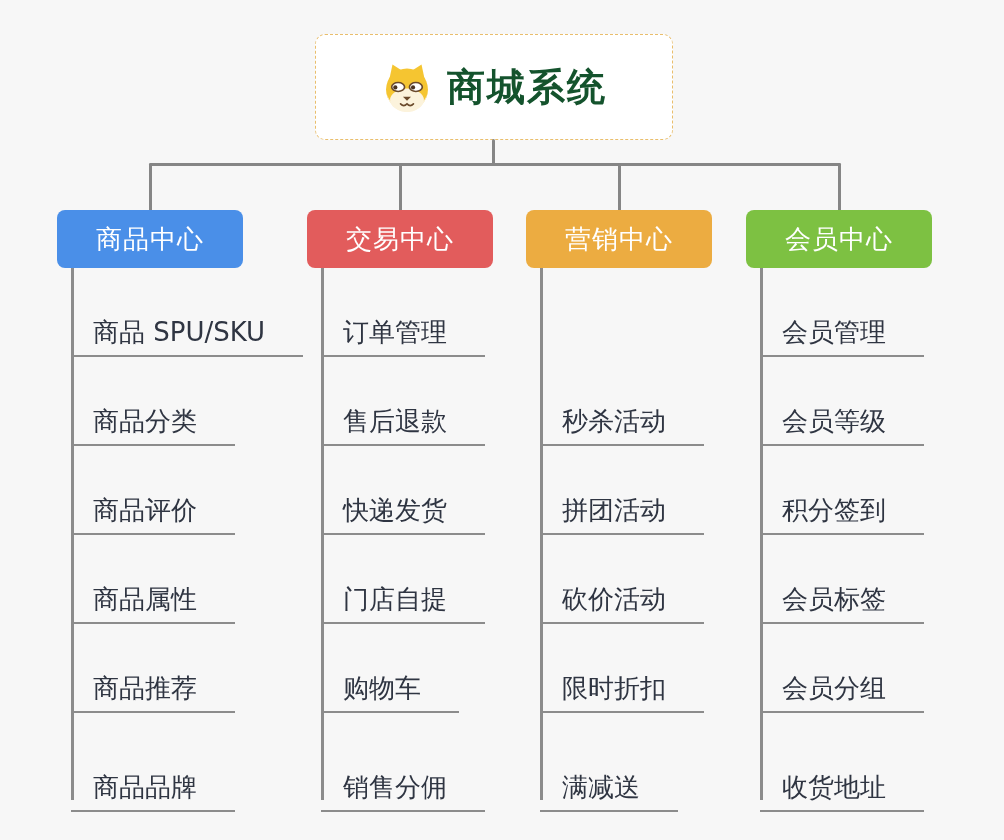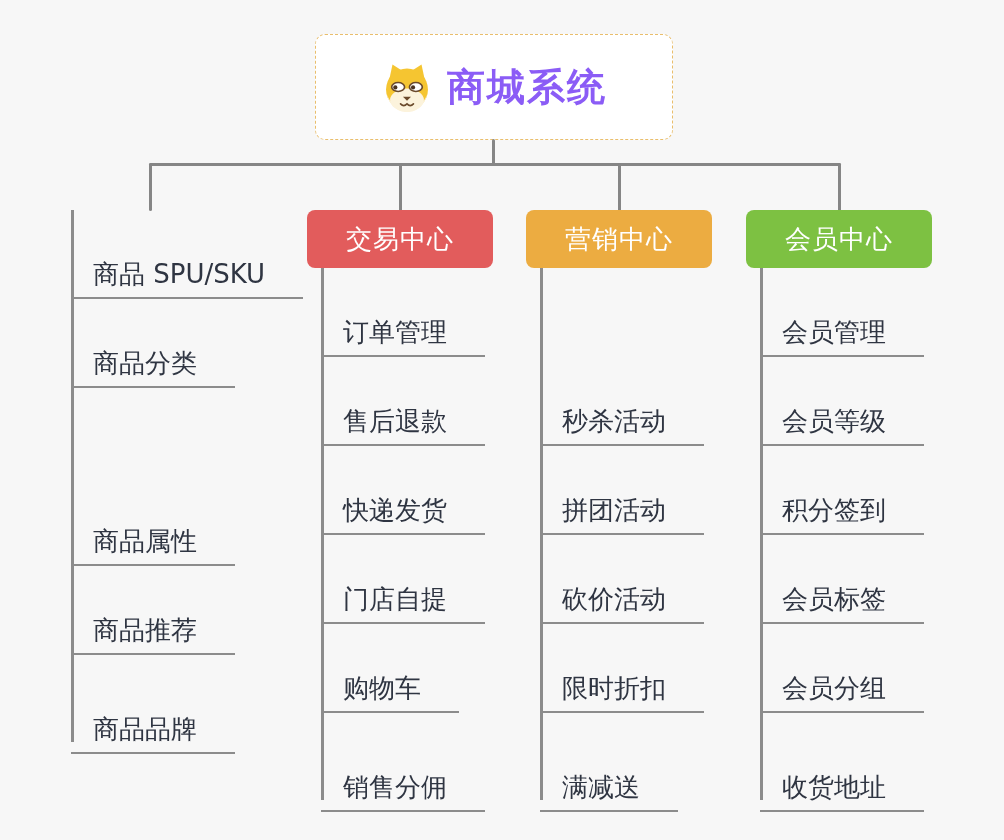--- a/index.html
+++ b/index.html
@@ -53,35 +53,37 @@
     <circle cx="32" cy="34" r="26" fill="#F5C531"></circle>
     <path d="M6.5 38 A26 24 0 0 0 57.5 38 A26 30 0 0 1 6.5 38 Z" fill="#FCF3DC"></path>
     <ellipse cx="32" cy="47" rx="21" ry="14" fill="#FCF3DC"></ellipse>
     <ellipse cx="21" cy="31" rx="8" ry="5.5" fill="#FFFFFF" stroke="#6B4A2B" stroke-width="2"></ellipse>
     <ellipse cx="43" cy="31" rx="8" ry="5.5" fill="#FFFFFF" stroke="#6B4A2B" stroke-width="2"></ellipse>
     <circle cx="17.5" cy="31.5" r="2.6" fill="#4A3320"></circle>
     <circle cx="39.5" cy="31.5" r="2.6" fill="#4A3320"></circle>
     <path d="M27 43 L37 43 L32 48 Z" fill="#6B4A2B"></path>
     <path d="M24 52 Q28 56 32 52 Q36 56 40 52" fill="none" stroke="#6B4A2B" stroke-width="2" stroke-linecap="round"></path>
   </svg>
-  <span class="root-title" style="color: #8b5cf6;">商城系统</span>
+  <span class="root-title" style="color: #14532d;">商城系统</span>
 </div>
 
 <div class="line stub"></div>
 <div class="line bus"></div>
 <div class="line drop drop-0"></div>
 <div class="line drop drop-1"></div>
 <div class="line drop drop-2"></div>
 <div class="line drop drop-3"></div>
 
 <div class="branch branch-0">
+  <div class="branch-header" style="background-color: rgb(74, 143, 232);">商品中心</div>
   <div class="children">
     <div class="vline"></div>
     <div class="item t0">商品 SPU/SKU</div>
     <div class="item t1">商品分类</div>
+    <div class="item t2">商品评价</div>
     <div class="item t3">商品属性</div>
     <div class="item t4">商品推荐</div>
     <div class="item t5">商品品牌</div>
   </div>
 </div>
 
 <div class="branch branch-1">
   <div class="branch-header" style="background-color: rgb(226, 92, 92);">交易中心</div>
   <div class="children">
     <div class="vline"></div>

